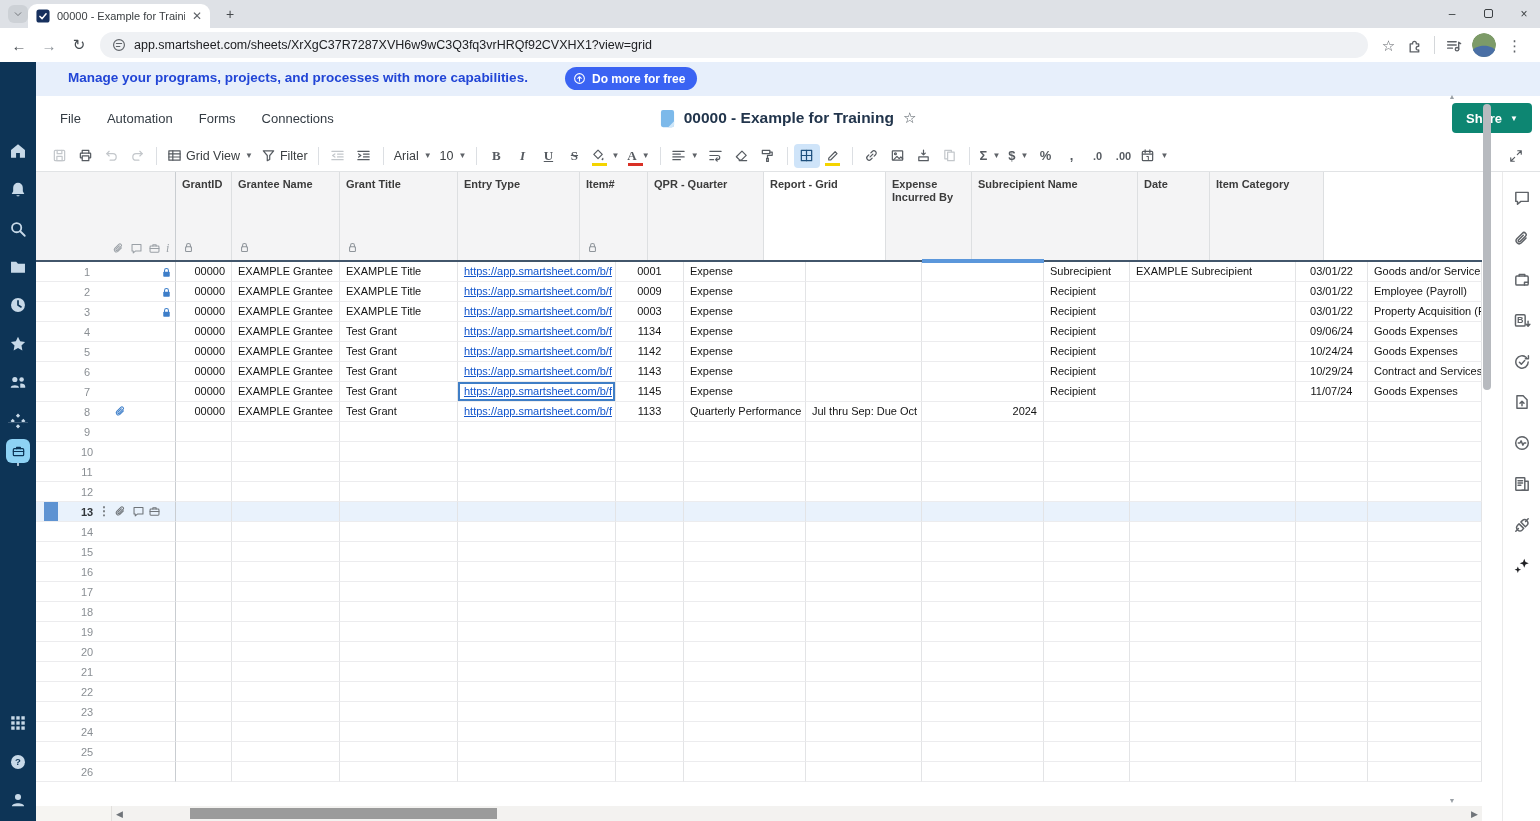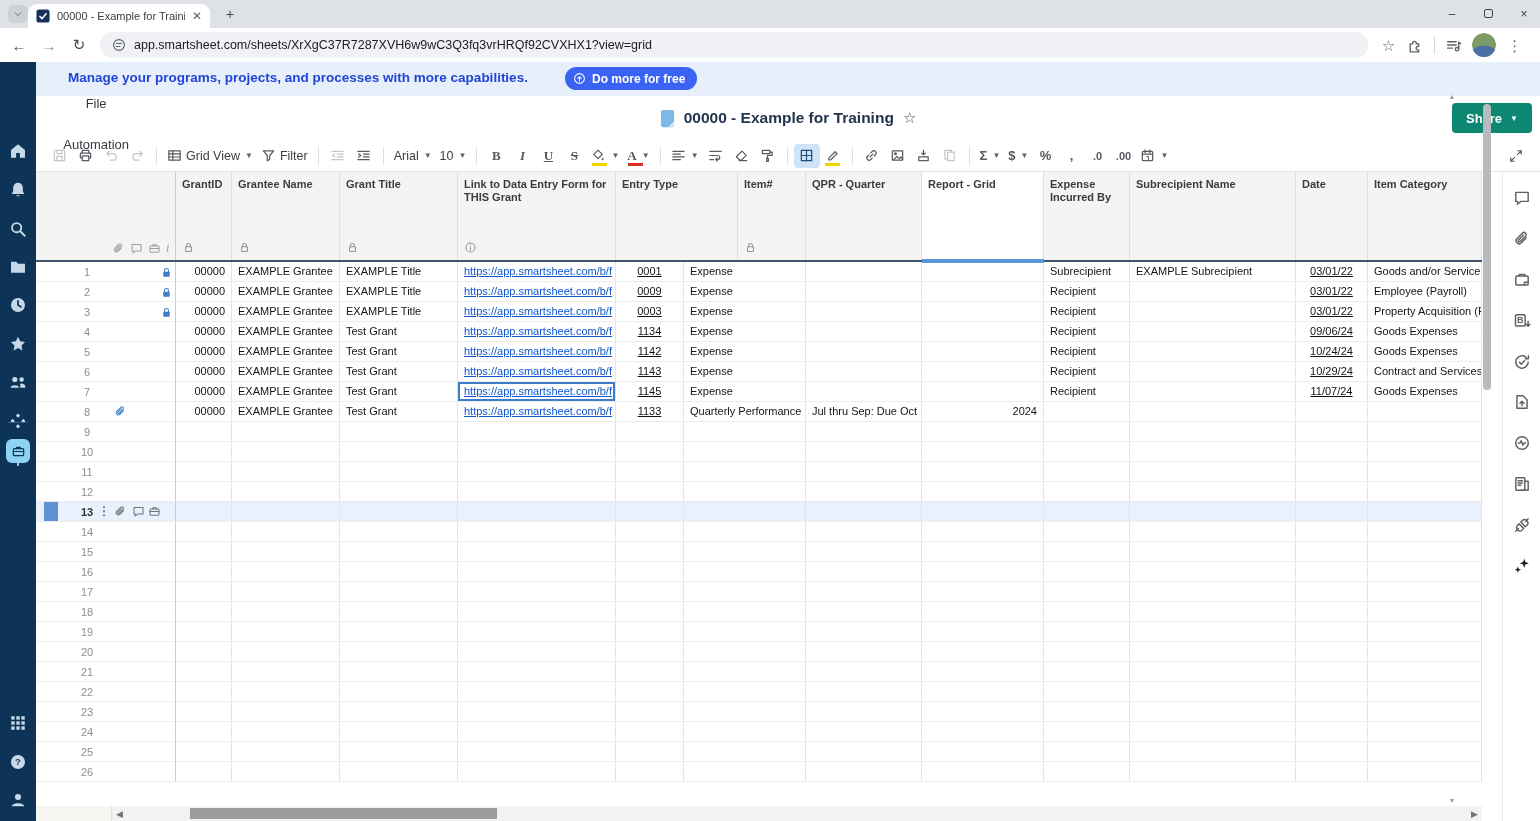--- a/index.html
+++ b/index.html
@@ -36,21 +36,21 @@
   .lr-active .gi { width:15px; height:15px; }
 
   
   .banner { position:absolute; left:36px; top:62px; width:1504px; height:34px; background:#e7effb; }
   .banner .b-text { position:absolute; left:32px; top:8px; font-size:13.5px; font-weight:bold; color:#2145d6; }
   .banner .b-btn { position:absolute; left:529px; top:5px; height:23px; background:#3a63f3; border-radius:12px; color:#fff; font-size:12px; font-weight:bold; display:flex; align-items:center; gap:6px; padding:0 12px 0 8px; }
   .banner .b-btn .gi { width:13px; height:13px; color:#fff; }
 
   
   .app-header { position:absolute; left:36px; top:96px; width:1504px; height:44px; background:#fff; }
-  .menubar { position:absolute; left:24px; top:0; height:44px; display:flex; align-items:center; gap:26px;flex-direction:column; }
+  .menubar { position:absolute; left:24px; top:0; height:44px; display:flex; align-items:center; gap:26px; }
   .menu-item { font-size:13px; color:#333b43; }
   .sheet-title-wrap { position:absolute; left:0; top:0; width:1504px; height:44px; display:flex; align-items:center; justify-content:center; gap:9px; pointer-events:none; }
   .doc-ic { width:15px; height:19px; }
   .sheet-title { font-size:15.5px; font-weight:bold; color:#22354c; }
   .fav-star { font-size:15px; color:#4b545c; }
   .share-btn { position:absolute; right:8px; top:7px; width:80px; height:30px; background:#0d8672; border-radius:4px; color:#fff; font-size:13px; font-weight:bold; display:flex; align-items:center; justify-content:center; gap:8px; }
   .share-btn .caret { font-size:8px; }
 
   
   .toolbar { position:absolute; left:36px; top:140px; width:1504px; height:32px; border-bottom:1px solid #e1e3e5; display:flex; align-items:center; padding-left:10px; }
@@ -86,21 +86,21 @@
   .gutter { position:relative; width:140px; height:20px; border-bottom:1px solid #ececee; border-right:1px solid #c9cdd1; flex:none; }
   .rownum { position:absolute; left:36px; top:0; width:30px; height:20px; line-height:20px; text-align:center; font-size:11px; color:#8a8f94; }
   .rownum.b { font-weight:bold; color:#30353a; }
   .sel-bar { position:absolute; left:8px; top:0; width:14px; height:19px; background:#5e93d2; }
   .g-ic { position:absolute; top:3px; width:13px; height:13px; }
   .g-ic.lock { color:#3d7ec9; left:124px; top:3.5px; }
   .g-ic.clip { color:#3d7ec9; left:78px; }
   .g-ic.gray { color:#6f7479; }
   .kebab { position:absolute; left:62px; top:0; height:20px; line-height:19px; color:#6f7479; font-size:12px; font-weight:bold; }
   .gcell { position:relative; height:20px; line-height:19px; font-size:11px; color:#141414; padding:0 6px; border-right:1px solid #e3e4e6; border-bottom:1px solid #ececee; white-space:nowrap; overflow:hidden; flex:none; }
-  .gcell.r { text-align:right; } .gcell.c { text-align:center;text-decoration:underline; }
+  .gcell.r { text-align:right; } .gcell.c { text-align:center; }
   .gcell a { color:#1155cc; text-decoration:underline; }
   .gcell.active { box-shadow:inset 0 0 0 2px #3f7ec6; }
 
   .vscroll-up { position:absolute; left:1447px; top:92px; width:10px; height:10px; color:#9aa0a6; font-size:7px; text-align:center; line-height:10px; }
   .vscroll { position:absolute; left:1447px; top:104px; width:8px; height:286px; background:#b7babf; border-radius:4px; }
   .vscroll-dn { position:absolute; left:1447px; top:624px; width:10px; height:10px; color:#9aa0a6; font-size:7px; text-align:center; line-height:10px; }
 
   .hscroll-zone { position:absolute; left:36px; top:806px; width:1446px; height:15px; background:#f3f2f0; }
   .hs-spacer { position:absolute; left:0; top:0; width:76px; height:15px; background:#f6f5f2; border-right:1px solid #e2e0dd; }
   .hs-left { position:absolute; left:80px; top:3px; color:#6f7479; font-size:9px; }
@@ -583,30 +583,20 @@
         </div>
         <div class="gh-cell" style="width: 118px; flex: 0 0 auto;">
           <div class="gh-label">Grant Title</div>
           <span class="gi gh-ic">
             <svg viewBox="0 0 16 16" fill="none" stroke="currentColor" stroke-width="1.3" stroke-linecap="round" stroke-linejoin="round">
               <path d="M5.6 7V5.4a2.4 2.4 0 0 1 4.8 0V7"></path>
               <rect x="4.4" y="7" width="7.2" height="6" rx="1"></rect>
             </svg>
           </span>
         </div>
-        <div class="gh-cell" style="width: 158px; flex: 0 0 auto;">
-          <div class="gh-label">Link to Data Entry Form for THIS Grant</div>
-          <span class="gi gh-ic">
-            <svg viewBox="0 0 16 16" fill="none" stroke="currentColor" stroke-width="1.3" stroke-linecap="round" stroke-linejoin="round">
-              <circle cx="8" cy="8" r="5.6"></circle>
-              <path d="M8 7.4V11"></path>
-              <circle cx="8" cy="5.2" r="0.75" fill="currentColor" stroke="none"></circle>
-            </svg>
-          </span>
-        </div>
         <div class="gh-cell" style="width: 122px; flex: 0 0 auto;">
           <div class="gh-label">Entry Type</div>
         </div>
         <div class="gh-cell" style="width: 68px; flex: 0 0 auto;">
           <div class="gh-label">Item#</div>
           <span class="gi gh-ic">
             <svg viewBox="0 0 16 16" fill="none" stroke="currentColor" stroke-width="1.3" stroke-linecap="round" stroke-linejoin="round">
               <path d="M5.6 7V5.4a2.4 2.4 0 0 1 4.8 0V7"></path>
               <rect x="4.4" y="7" width="7.2" height="6" rx="1"></rect>
             </svg>

